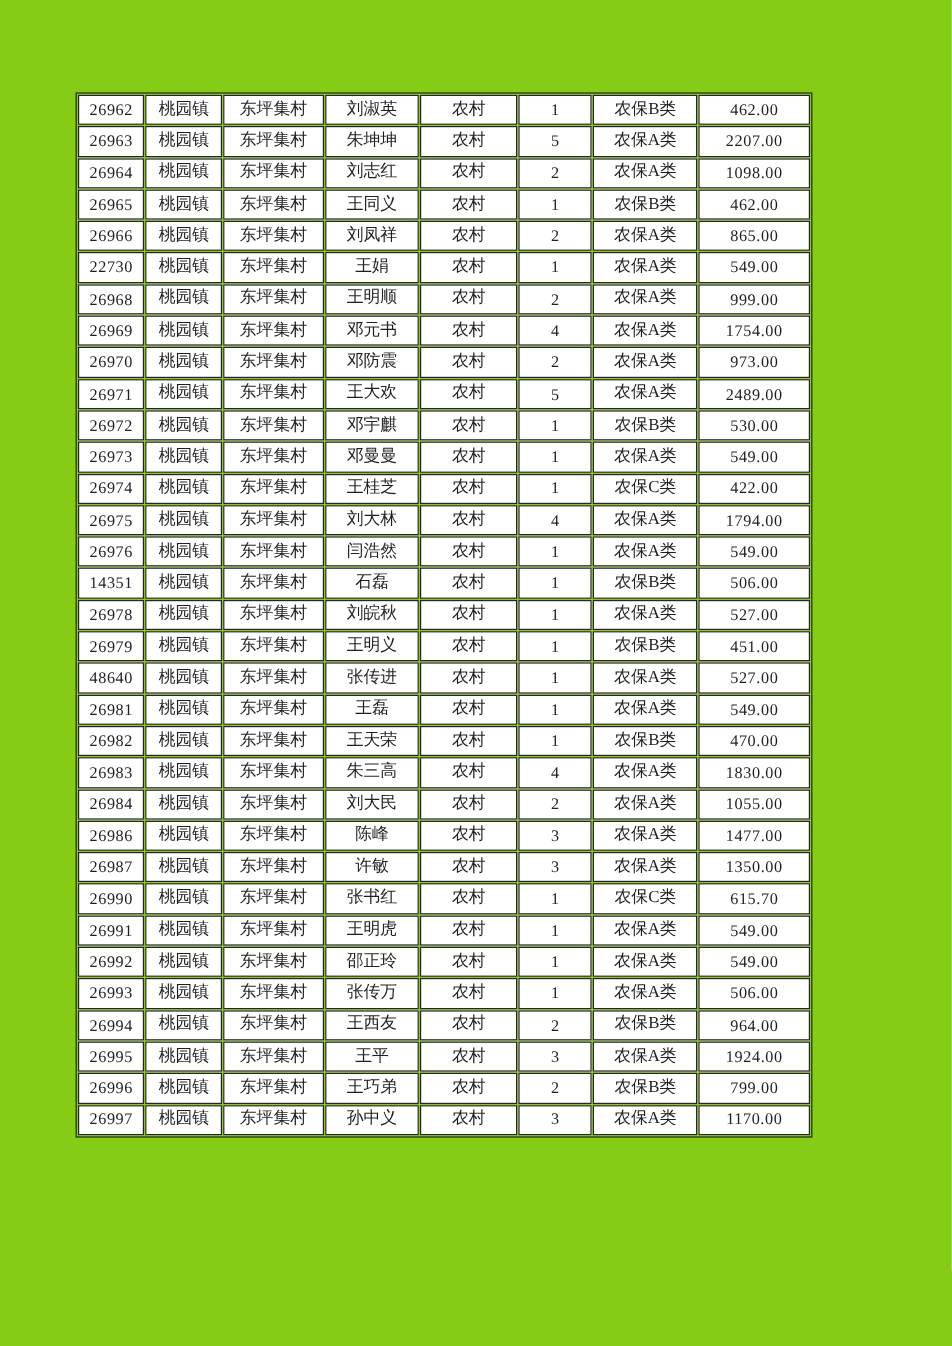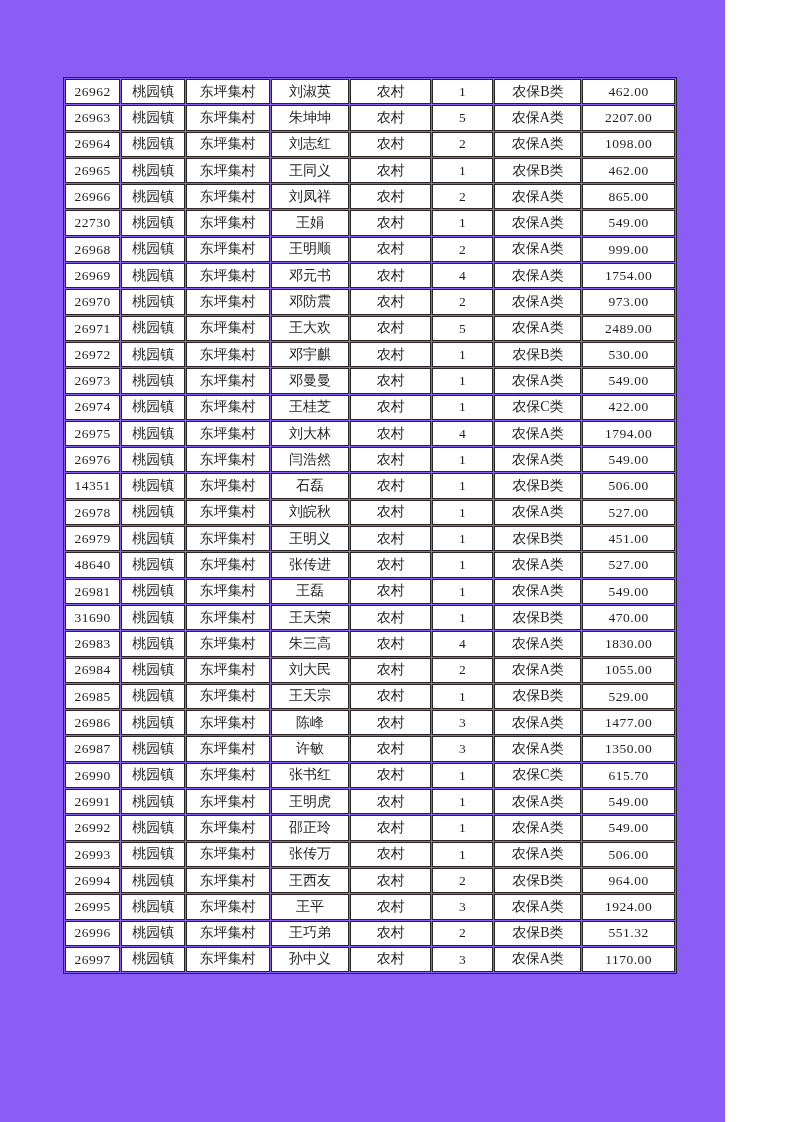--- a/index.html
+++ b/index.html
@@ -12,23 +12,23 @@
     background: #ffffff;
     position: relative;
     overflow: hidden;
     font-family: "Liberation Serif", "DejaVu Serif", serif;
     color: #1f1f1f;
   }
   .sheet {
     position: absolute;
     left: 0;
     top: 0;
-    width: 725px;
+    width: 793px;
     height: 1122px;
-    background: #8b5cf6;
+    background: #84cc16;
   }
   .table-wrap {
     position: absolute;
     left: 63px;
     top: 77px;
     width: 614px;
   }
   table.benefits {
     border-collapse: separate;
     border-spacing: 1.5px;
@@ -277,21 +277,21 @@
             <td>26981</td>
             <td>桃园镇</td>
             <td>东坪集村</td>
             <td>王磊</td>
             <td>农村</td>
             <td>1</td>
             <td>农保A类</td>
             <td>549.00</td>
           </tr>
           <tr>
-            <td>31690</td>
+            <td>26982</td>
             <td>桃园镇</td>
             <td>东坪集村</td>
             <td>王天荣</td>
             <td>农村</td>
             <td>1</td>
             <td>农保B类</td>
             <td>470.00</td>
           </tr>
           <tr>
             <td>26983</td>
@@ -305,30 +305,20 @@
           </tr>
           <tr>
             <td>26984</td>
             <td>桃园镇</td>
             <td>东坪集村</td>
             <td>刘大民</td>
             <td>农村</td>
             <td>2</td>
             <td>农保A类</td>
             <td>1055.00</td>
-          </tr>
-          <tr>
-            <td>26985</td>
-            <td>桃园镇</td>
-            <td>东坪集村</td>
-            <td>王天宗</td>
-            <td>农村</td>
-            <td>1</td>
-            <td>农保B类</td>
-            <td>529.00</td>
           </tr>
           <tr>
             <td>26986</td>
             <td>桃园镇</td>
             <td>东坪集村</td>
             <td>陈峰</td>
             <td>农村</td>
             <td>3</td>
             <td>农保A类</td>
             <td>1477.00</td>
@@ -404,21 +394,21 @@
             <td>1924.00</td>
           </tr>
           <tr>
             <td>26996</td>
             <td>桃园镇</td>
             <td>东坪集村</td>
             <td>王巧弟</td>
             <td>农村</td>
             <td>2</td>
             <td>农保B类</td>
-            <td>551.32</td>
+            <td>799.00</td>
           </tr>
           <tr>
             <td>26997</td>
             <td>桃园镇</td>
             <td>东坪集村</td>
             <td>孙中义</td>
             <td>农村</td>
             <td>3</td>
             <td>农保A类</td>
             <td>1170.00</td>

